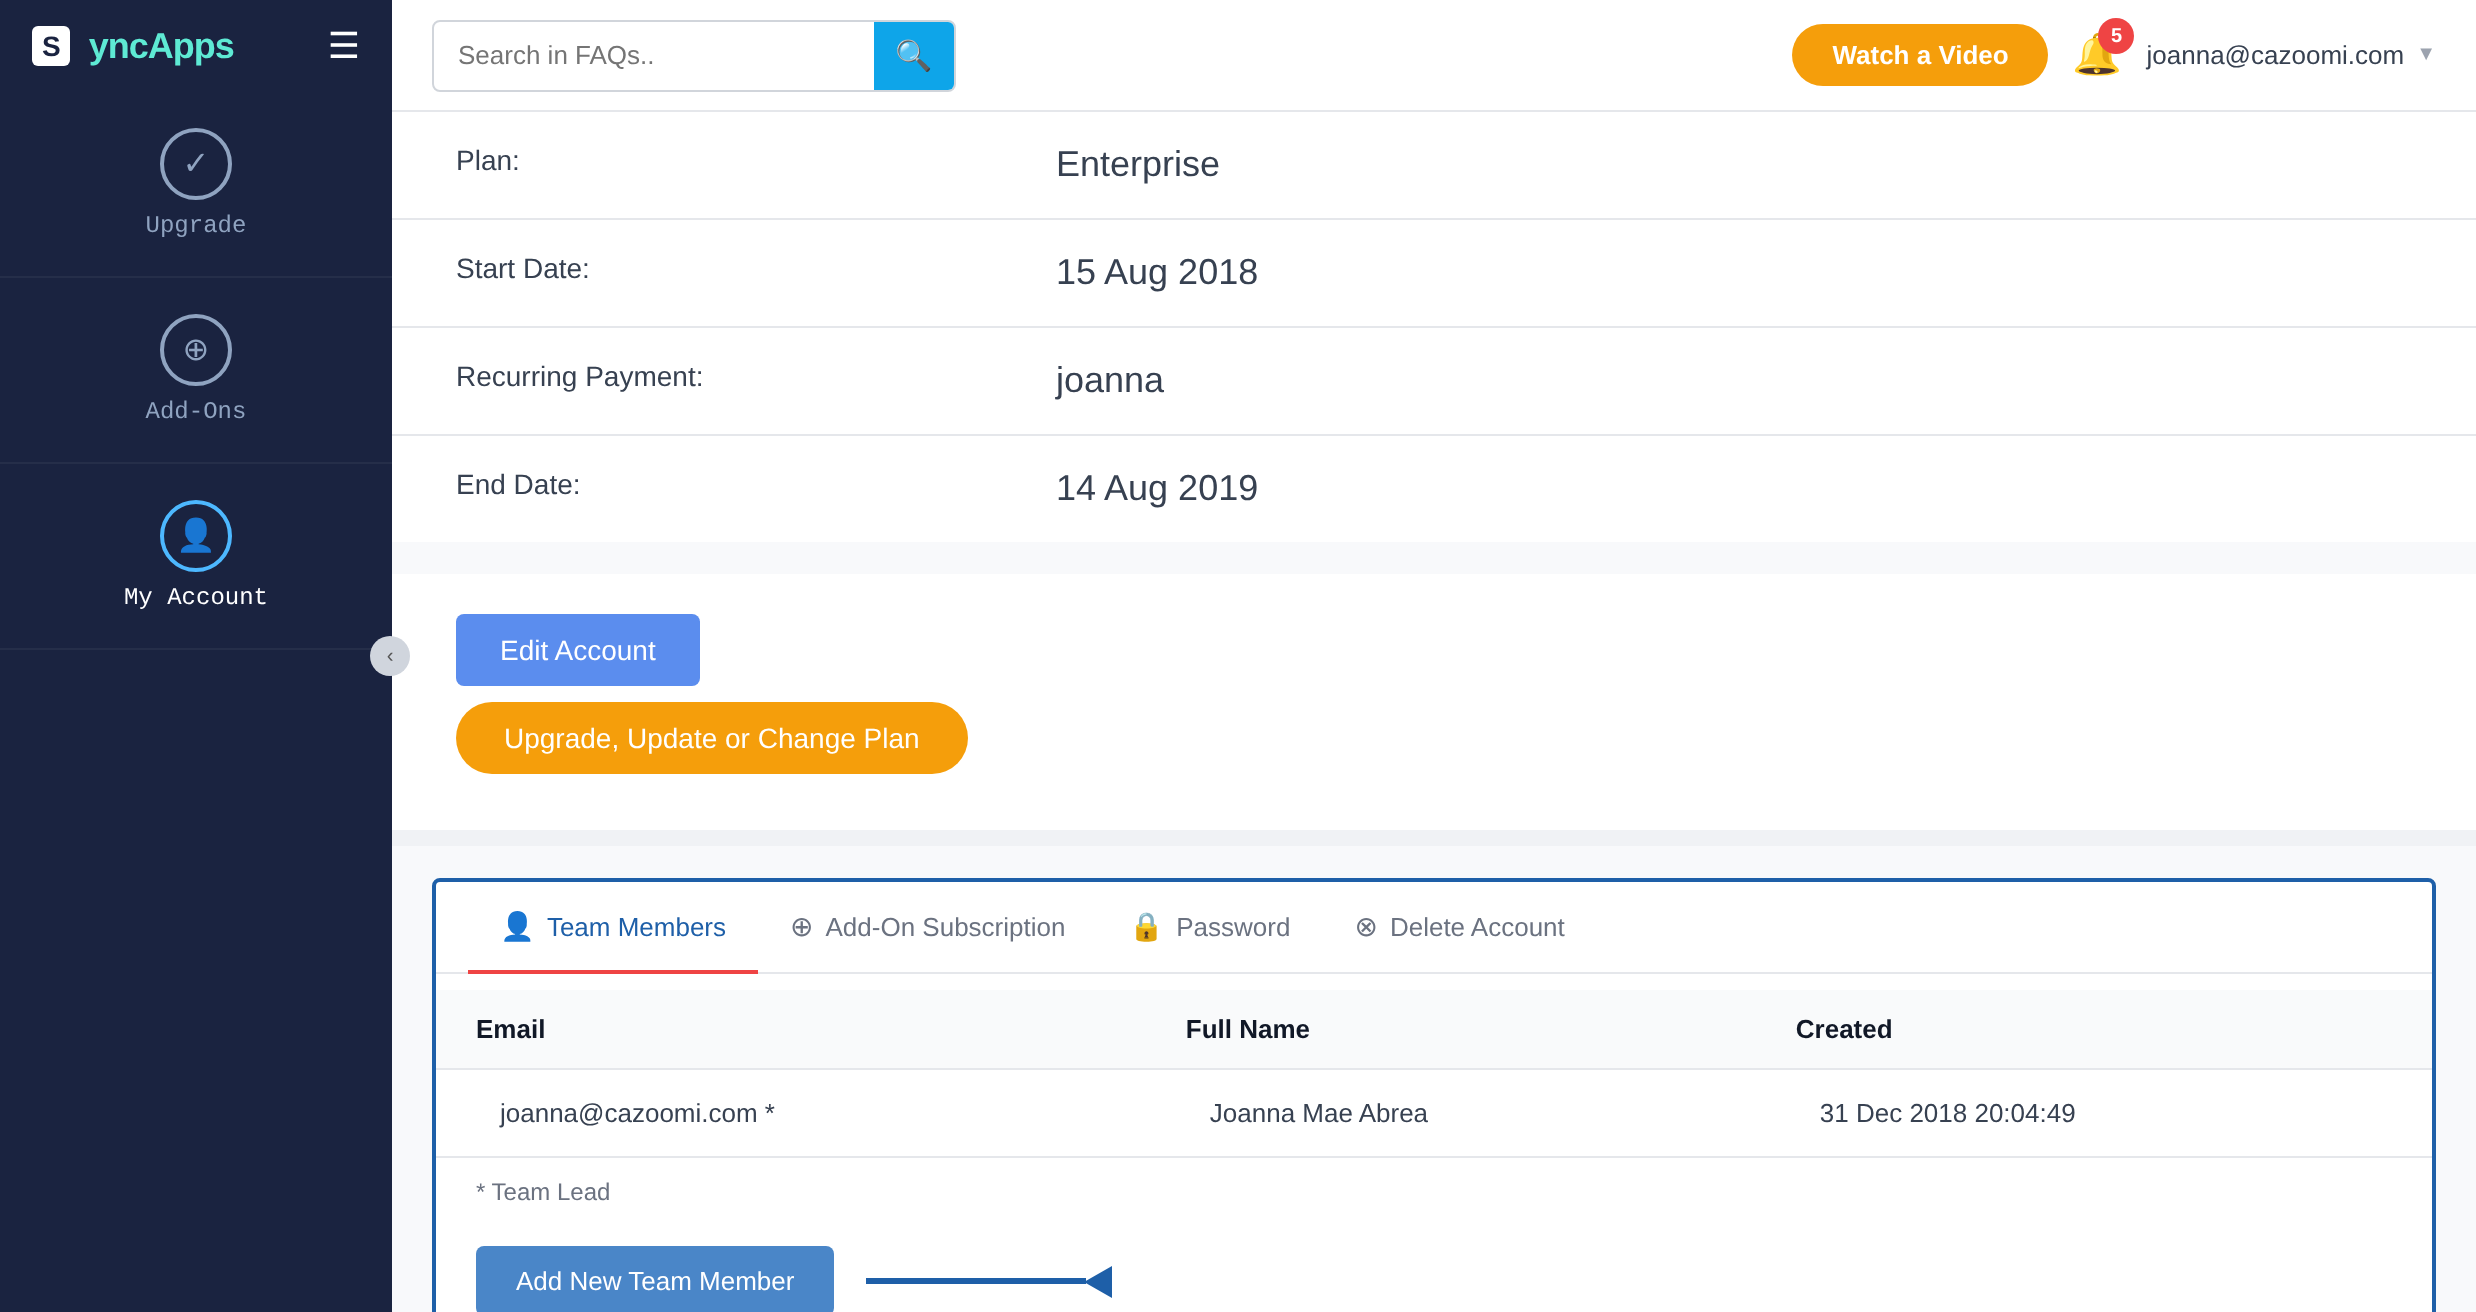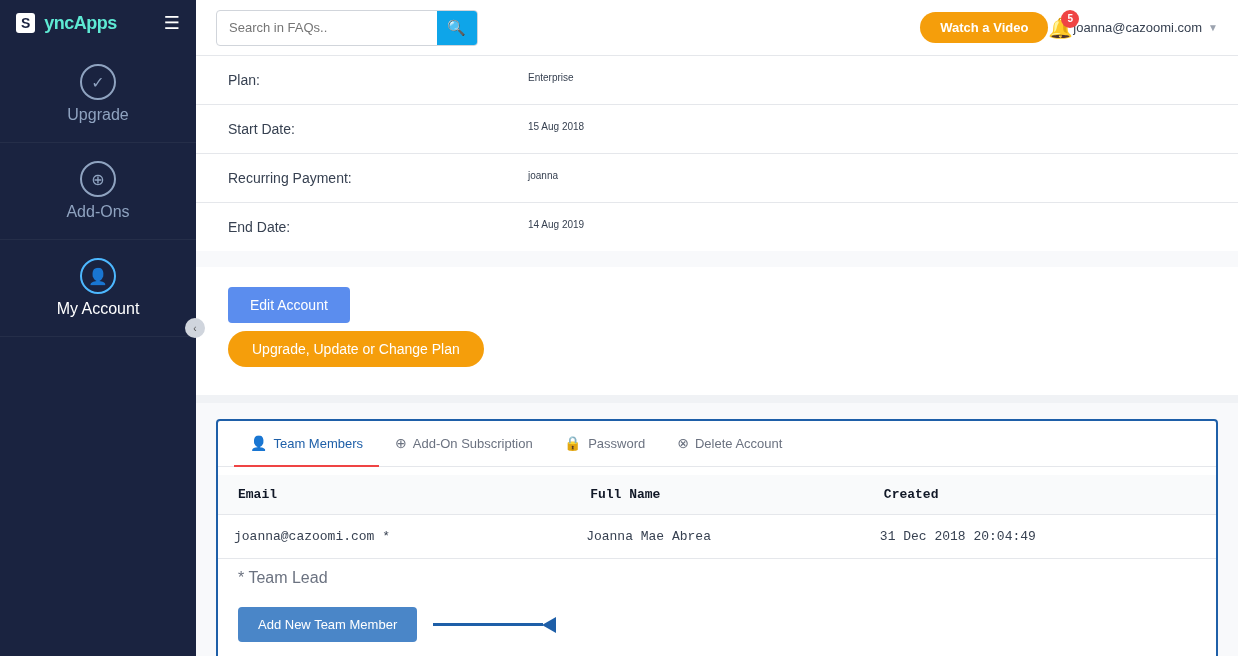--- a/index.html
+++ b/index.html
@@ -61,21 +61,21 @@
       height: 36px;
       border-radius: 50%;
       border: 2px solid #8fa3c0;
       display: flex;
       align-items: center;
       justify-content: center;
       margin-bottom: 6px;
       font-size: 16px;
     }
     .sidebar-item.active .icon-circle { border-color: #4db8ff; color: #4db8ff; }
-    .sidebar-item-label { font-size: 16px; }
+    .sidebar-item-label { font-size: 12px; font-family: Liberation Mono, monospace; }
     .sidebar-collapse {
       position: absolute;
       left: 185px;
       top: 50%;
       transform: translateY(-50%);
       background: #d0d5dd;
       border-radius: 50%;
       width: 20px;
       height: 20px;
       display: flex;
@@ -95,20 +95,21 @@
       overflow: hidden;
     }
 
     
     .topbar {
       background: white;
       height: 56px;
       display: flex;
       align-items: center;
       padding: 0 20px;
+      gap: 12px;
       border-bottom: 1px solid #e5e7eb;
       flex-shrink: 0;
     }
     .search-box {
       display: flex;
       align-items: center;
       border: 1px solid #d1d5db;
       border-radius: 4px;
       overflow: hidden;
       height: 36px;
@@ -195,21 +196,21 @@
       border-bottom: 1px solid #e5e7eb;
       padding: 16px 32px;
     }
     .info-row:last-child { border-bottom: none; }
     .info-label {
       width: 300px;
       font-size: 14px;
       color: #374151;
     }
     .info-value {
-      font-size: 10px;
+      font-size: 18px;
       color: #374151;
     }
 
     
     .buttons-section {
       background: white;
       padding: 20px 32px 28px;
       display: flex;
       flex-direction: column;
       gap: 8px;
@@ -268,40 +269,39 @@
       border-bottom: 2px solid #ef4444;
       font-weight: 500;
     }
     .tab-icon { font-size: 14px; }
 
     
     .team-table {
       width: 100%;
       border-collapse: collapse;
       margin-top: 8px;
-      font-family: Liberation Mono, monospace;
     }
     .team-table th {
       text-align: left;
       padding: 12px 20px;
       font-size: 13px;
       font-weight: 600;
       color: #111827;
       border-bottom: 1px solid #e5e7eb;
       background: #f9fafb;
     }
     .team-table td {
-      padding: 14px 16px;
+      padding: 14px 32px;
       font-size: 13px;
       color: #374151;
       border-bottom: 1px solid #e5e7eb;
     }
     .team-lead-note {
       padding: 10px 20px;
-      font-size: 16px;
+      font-size: 12px;
       color: #6b7280;
     }
 
     
     .add-member-area {
       padding: 10px 20px 20px;
       display: flex;
       align-items: center;
       gap: 0;
     }

